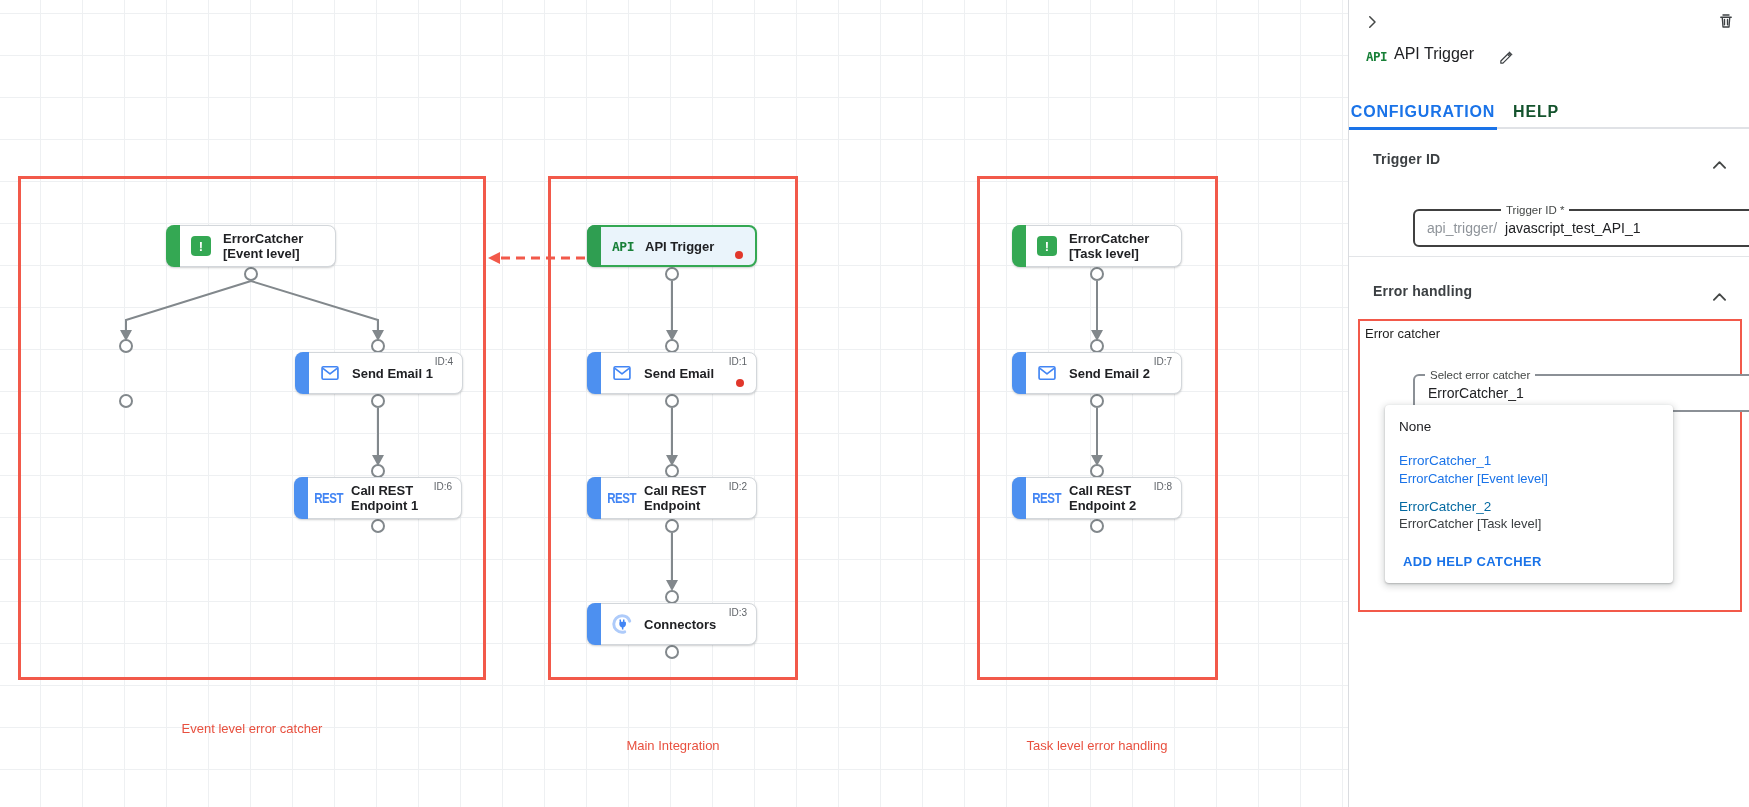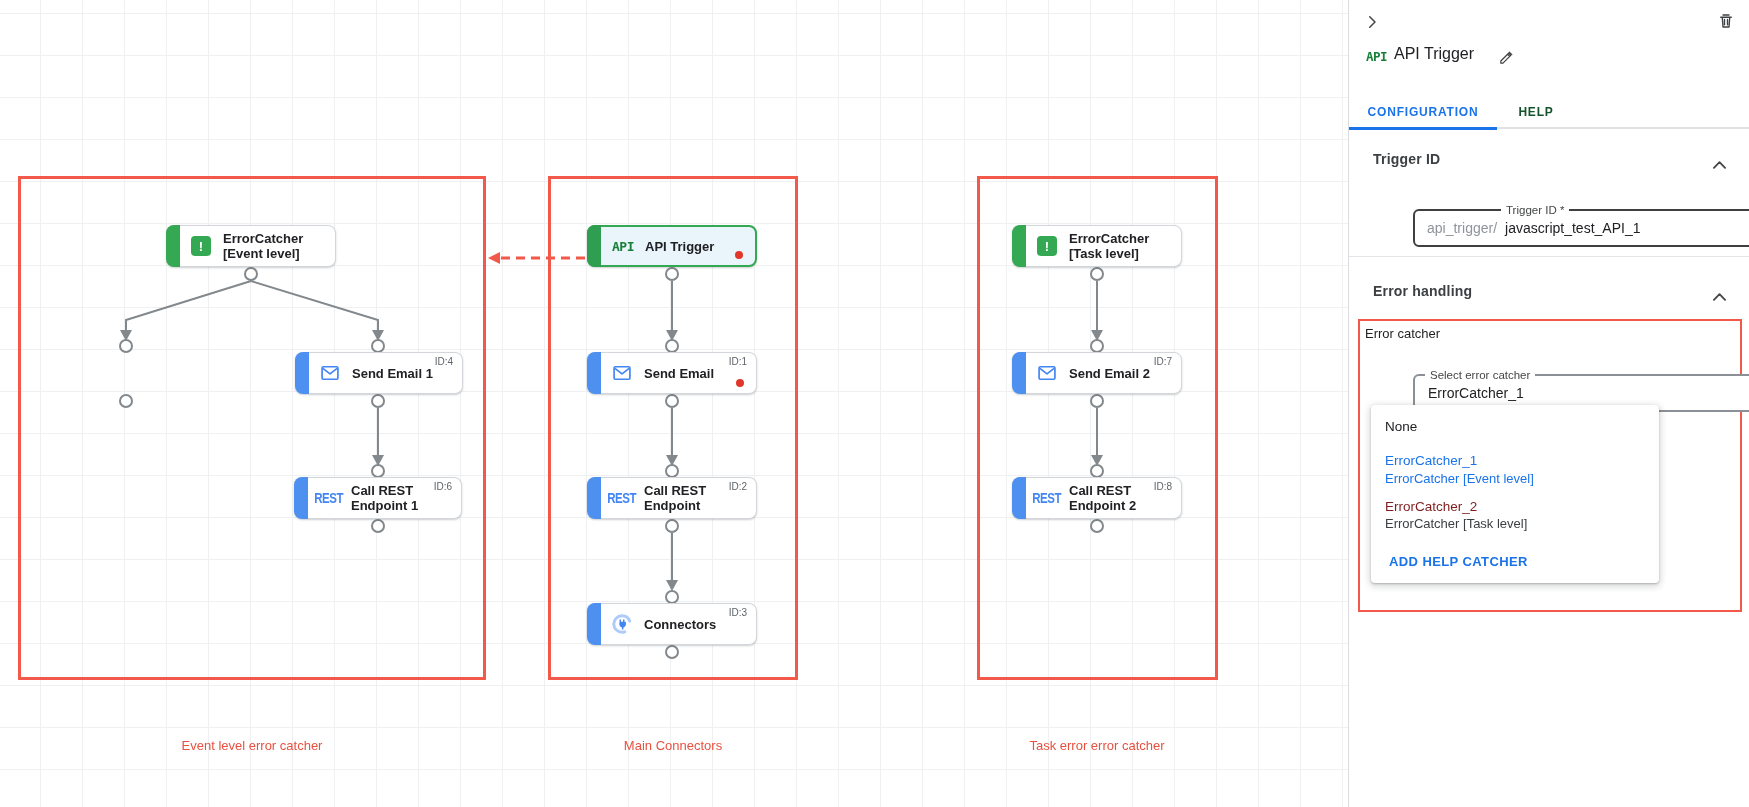--- a/index.html
+++ b/index.html
@@ -30,40 +30,40 @@
   .apitxt{font-family:"DejaVu Sans Mono",monospace;font-weight:700;font-size:13px;color:#188038;letter-spacing:-.5px;}
   .resttxt{font-family:"Liberation Sans",sans-serif;font-weight:700;font-size:12.5px;color:#4285f4;
     transform:scale(.92,1.15);letter-spacing:-.5px;}
   
   .panel{position:absolute;left:1349px;top:0;width:400px;height:807px;background:#fff;}
   .pico{position:absolute;cursor:pointer;}
   .ptitle-badge{position:absolute;left:17px;top:49px;font-family:"DejaVu Sans Mono",monospace;
     font-weight:700;font-size:12.5px;color:#188038;letter-spacing:-.5px;}
   .ptitle{position:absolute;left:45px;top:45px;font-size:16px;color:#202124;}
   .tabs{position:absolute;left:0;top:96px;width:400px;height:31px;border-bottom:2px solid #e0e2e6;display:flex;}
-  .tab{height:31px;display:flex;align-items:center;justify-content:center;font-size:12px;font-weight:700;
+  .tab{height:31px;display:flex;align-items:center;justify-content:center;font-size:16px;font-weight:700;
     letter-spacing:.8px;cursor:pointer;}
   .tab.active{color:#1a73e8;border-bottom:3px solid #1a73e8;margin-bottom:-2px;}
   .tab.idle{color:#14532d;}
   .sechead{position:absolute;left:24px;font-size:14px;font-weight:700;color:#3c4043;letter-spacing:.2px;}
   .divider{position:absolute;left:0;width:400px;height:1px;background:#e3e5e8;}
   .field{position:absolute;box-sizing:border-box;background:#fff;border:2px solid #404040;border-radius:6px;
     display:flex;align-items:center;margin-left:48px;}
   .floatlabel{position:absolute;top:-7px;background:#fff;padding:0 5px;font-size:11.5px;color:#444746;white-space:nowrap;}
   .prefix{color:#8f949a;font-size:14px;margin-left:12px;}
   .fval{color:#202124;font-size:14px;margin-left:8px;}
   .redsec{position:absolute;border:2.5px solid #f2594a;box-sizing:border-box;}
   .plainlabel{position:absolute;font-size:13px;color:#1f1f1f;}
   .selarrow{position:absolute;right:14px;top:16px;width:0;height:0;border-left:5px solid transparent;
     border-right:5px solid transparent;border-top:6px solid #5f6368;}
   .dropdown{position:absolute;background:#fff;border-radius:4px;z-index:20;
     box-shadow:0 2px 6px 2px rgba(60,64,67,.18),0 1px 2px rgba(60,64,67,.3);}
   .dditem{position:absolute;left:14px;font-size:13.5px;white-space:nowrap;cursor:pointer;}
   .dd-none{color:#202124;}
-  .dd-name{color:#7f1d1d;font-weight:400;}
+  .dd-name{color:#0369a1;font-weight:400;}
   .dd-desc{font-size:13px;color:#3c4043;}
   .dd-sel{color:#1a73e8 !important;}
   .dd-add{color:#1a73e8;font-weight:700;font-size:13px;letter-spacing:.4px;}
 </style>
 </head>
 <body>
 
 <div class="canvas">
 
   <svg class="conn" width="1348" height="807">
@@ -115,23 +115,23 @@
     <g>
       <line x1="585" y1="258" x2="497" y2="258" stroke="#f2594a" stroke-width="3" stroke-dasharray="9 6"></line>
       <polygon points="488,258 500,252 500,264" fill="#f2594a"></polygon>
     </g>
   </svg>
 
   <div class="gbox" style="left:18px;top:176px;width:462px;height:498px"></div>
   <div class="gbox" style="left:548px;top:176px;width:244px;height:498px"></div>
   <div class="gbox" style="left:977px;top:176px;width:235px;height:498px"></div>
 
-  <div class="glabel" style="left:252px;top:738px">Event level error catcher</div>
-  <div class="glabel" style="left:673px;top:738px">Main Connectors</div>
-  <div class="glabel" style="left:1097px;top:738px">Task error error catcher</div>
+  <div class="glabel" style="left:252px;top:721px">Event level error catcher</div>
+  <div class="glabel" style="left:673px;top:738px">Main Integration</div>
+  <div class="glabel" style="left:1097px;top:738px">Task level error handling</div>
 
   <div class="node" style="left:166px;top:225px;width:170px">
     <div class="cap green"></div>
     <span class="nicon">
         <span class="errsq">!</span>
       </span>
     <span class="nlabel">ErrorCatcher
 [Event level]</span>
   </div>
 
@@ -284,21 +284,21 @@
 
   <div class="redsec" style="left:9px;top:319px;width:384px;height:293px"></div>
   <div class="plainlabel" style="left:16px;top:326px">Error catcher</div>
 
   <div class="field" style="left:16px;top:374px;width:364px;height:38px;border-color:#8b9096">
     <span class="floatlabel" style="left:10px">Select error catcher</span>
     <span class="fval" style="margin-left:13px">ErrorCatcher_1</span>
     <span class="selarrow"></span>
   </div>
 
-  <div class="dropdown" style="left:22px;top:405px;width:288px;height:178px">
+  <div class="dropdown" style="left:36px;top:405px;width:288px;height:178px">
     <div class="dditem dd-none" style="top:14px">None</div>
     <div class="dditem dd-name dd-sel" style="top:48px">ErrorCatcher_1</div>
     <div class="dditem dd-desc dd-sel" style="top:66px">ErrorCatcher [Event level]</div>
     <div class="dditem dd-name" style="top:94px">ErrorCatcher_2</div>
     <div class="dditem dd-desc" style="top:111px">ErrorCatcher [Task level]</div>
     <div class="dditem dd-add" style="top:149px;left:18px">ADD HELP CATCHER</div>
   </div>
 </div>
 
 </body></html>

